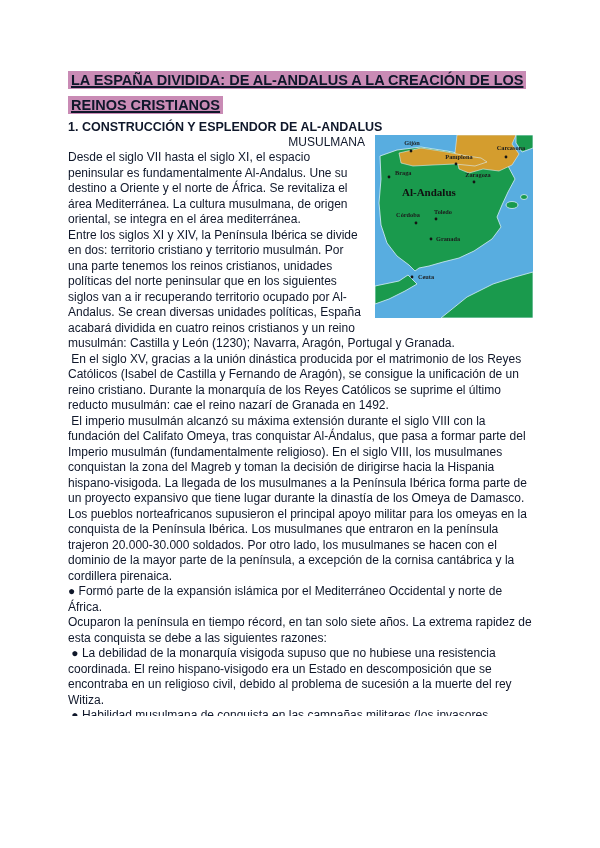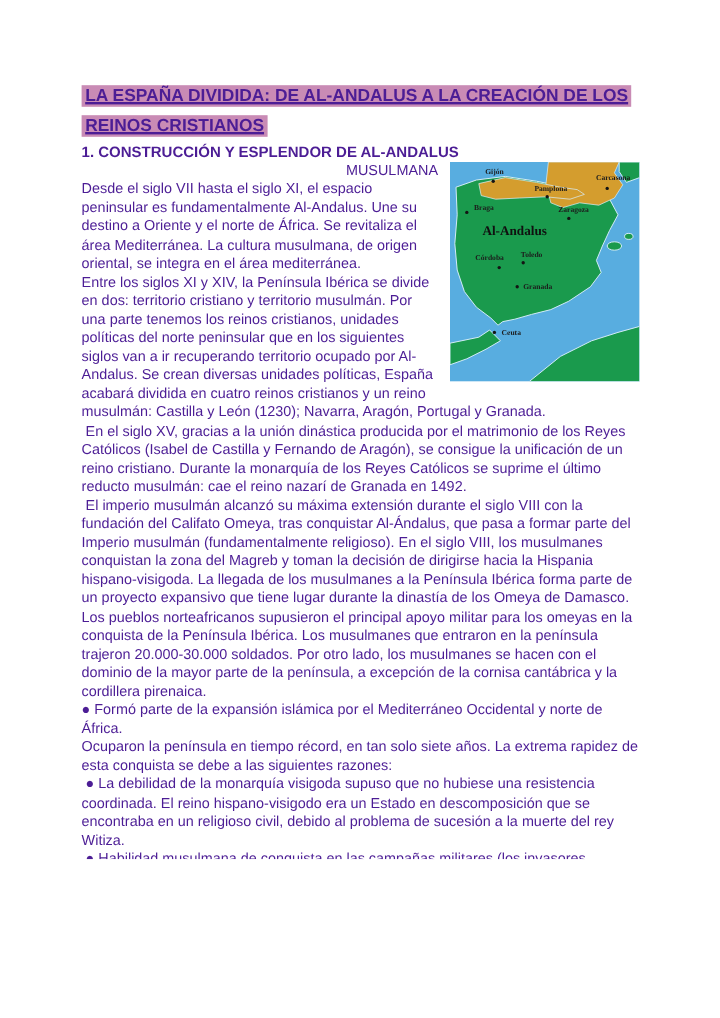--- a/index.html
+++ b/index.html
@@ -3,21 +3,21 @@
 <meta charset="utf-8">
 <style>
   html,body{margin:0;padding:0;background:#fff;}
   .page{
     position:relative;
     width:600px;height:716px;
     box-sizing:border-box;
     padding:68px 67px 0 68px;
     background:#ffffff;
     font-family:"Liberation Sans","DejaVu Sans",sans-serif;
-    color:#4c1d95;
+    color:#0f172a;
     overflow:hidden;
   }
   .doc-title{
     font-size:14.5px;font-weight:bold;line-height:25px;
     margin:0 0 2px 0;
   }
   .doc-title .hl{
     background:var(--hl,#c98bb5);
     text-decoration:underline;
     text-decoration-thickness:1.5px;

